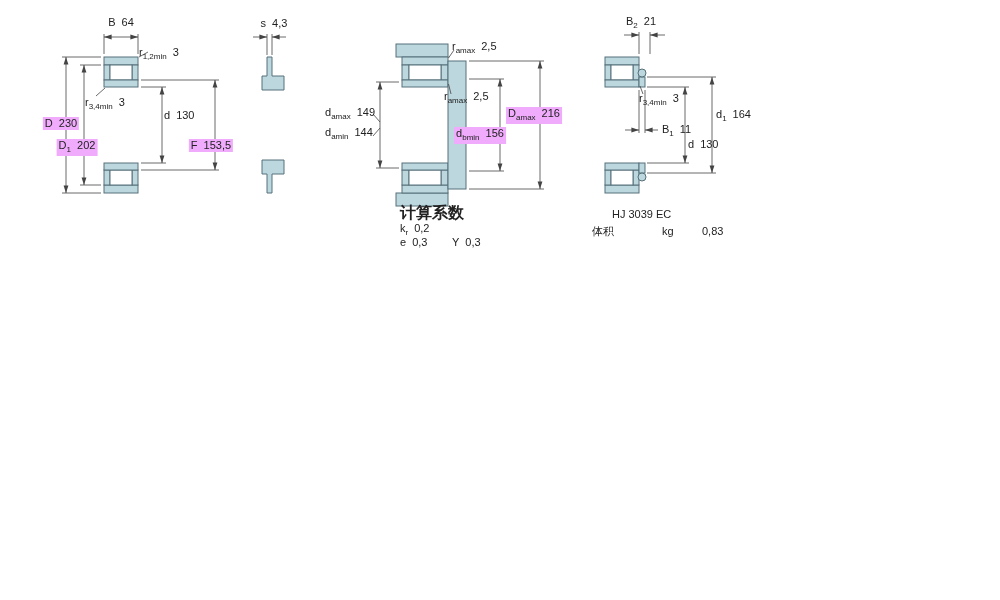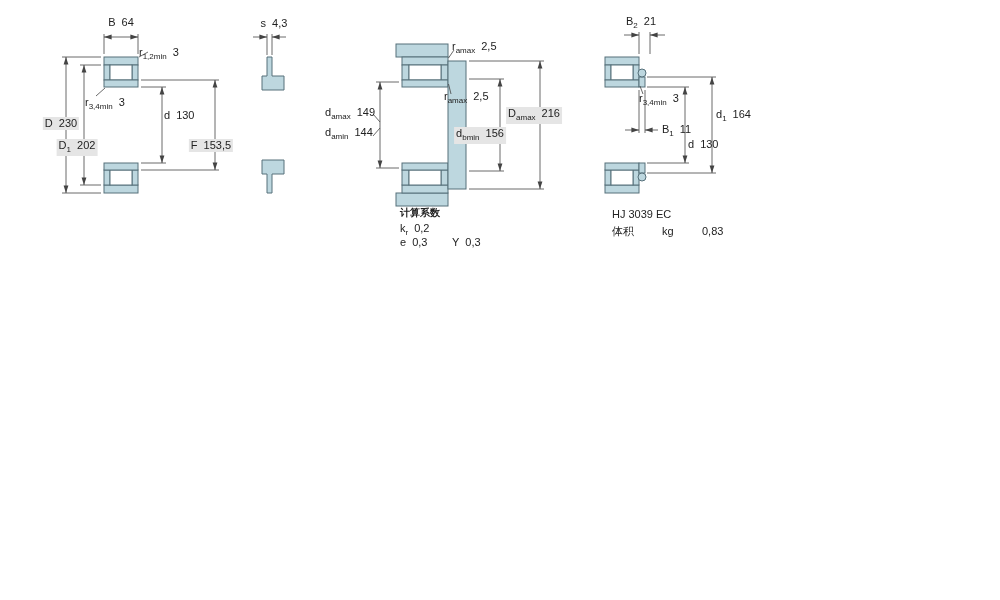--- a/index.html
+++ b/index.html
@@ -3,22 +3,22 @@
 <meta charset="utf-8">
 <style>
   html,body{margin:0;padding:0;}
   body{width:1000px;height:600px;background:#ffffff;font-family:"Liberation Sans","DejaVu Sans",sans-serif;}
   #canvas{position:relative;width:928px;height:600px;background:#ffffff;overflow:hidden;}
   svg.draw{position:absolute;}
   .lbl{position:absolute;font-size:11px;color:#222;white-space:nowrap;line-height:13px;}
   .lbl sub{font-size:8px;}
   .lbl .v{margin-left:6px;}
   .c{transform:translateX(-50%);}
-  .bg{background:#e5e5e5;padding:0 2px;}
-  .bold{font-weight:bold;font-size:10px;}
+  .bg{background:#f0abfc;padding:0 2px;}
+  .bold{font-weight:bold;font-size:16px;}
 </style>
 </head>
 <body>
 
 <div id="canvas">
 
   <svg class="draw" style="left:40px;top:10px" width="210" height="200" viewBox="0 0 210 200">
     <defs>
       <marker id="ar1" viewBox="0 0 10 8" refX="9.5" refY="4" markerWidth="10" markerHeight="8" orient="auto-start-reverse">
         <path d="M0,1 L9.5,4 L0,7 Z" fill="#444"></path>
@@ -178,17 +178,17 @@
   <span class="lbl" style="left:662px;top:123px"><span>B</span><sub>1</sub><span class="v">11</span></span>
   <span class="lbl" style="left:716px;top:108px"><span>d</span><sub>1</sub><span class="v">164</span></span>
   <span class="lbl" style="left:688px;top:138px"><span>d</span><span class="v">130</span></span>
 
   <span class="lbl bold" style="left:400px;top:206px">计算系数</span>
   <span class="lbl" style="left:400px;top:222px"><span>k</span><sub>r</sub><span class="v">0,2</span></span>
   <span class="lbl" style="left:400px;top:236px"><span>e</span><span class="v">0,3</span></span>
   <span class="lbl" style="left:452px;top:236px"><span>Y</span><span class="v">0,3</span></span>
 
   <span class="lbl" style="left:612px;top:208px">HJ 3039 EC</span>
-  <span class="lbl" style="left:612px;top:225px">体积</span>
+  <span class="lbl" style="left:592px;top:225px">体积</span>
   <span class="lbl" style="left:662px;top:225px">kg</span>
   <span class="lbl" style="left:702px;top:225px">0,83</span>
 
 </div>
 
 </body></html>

